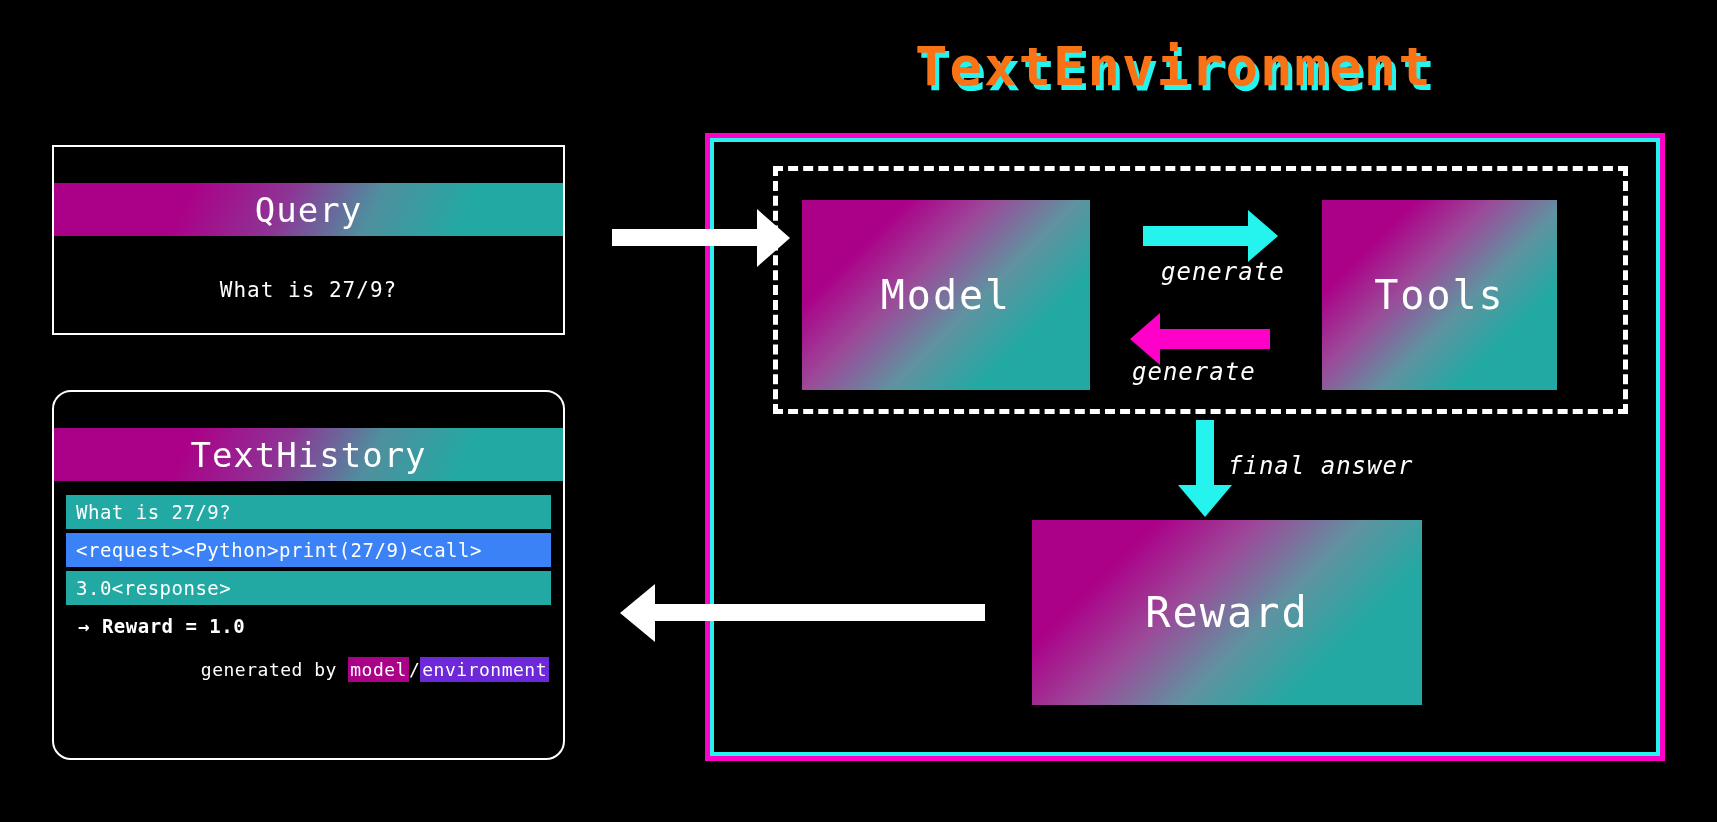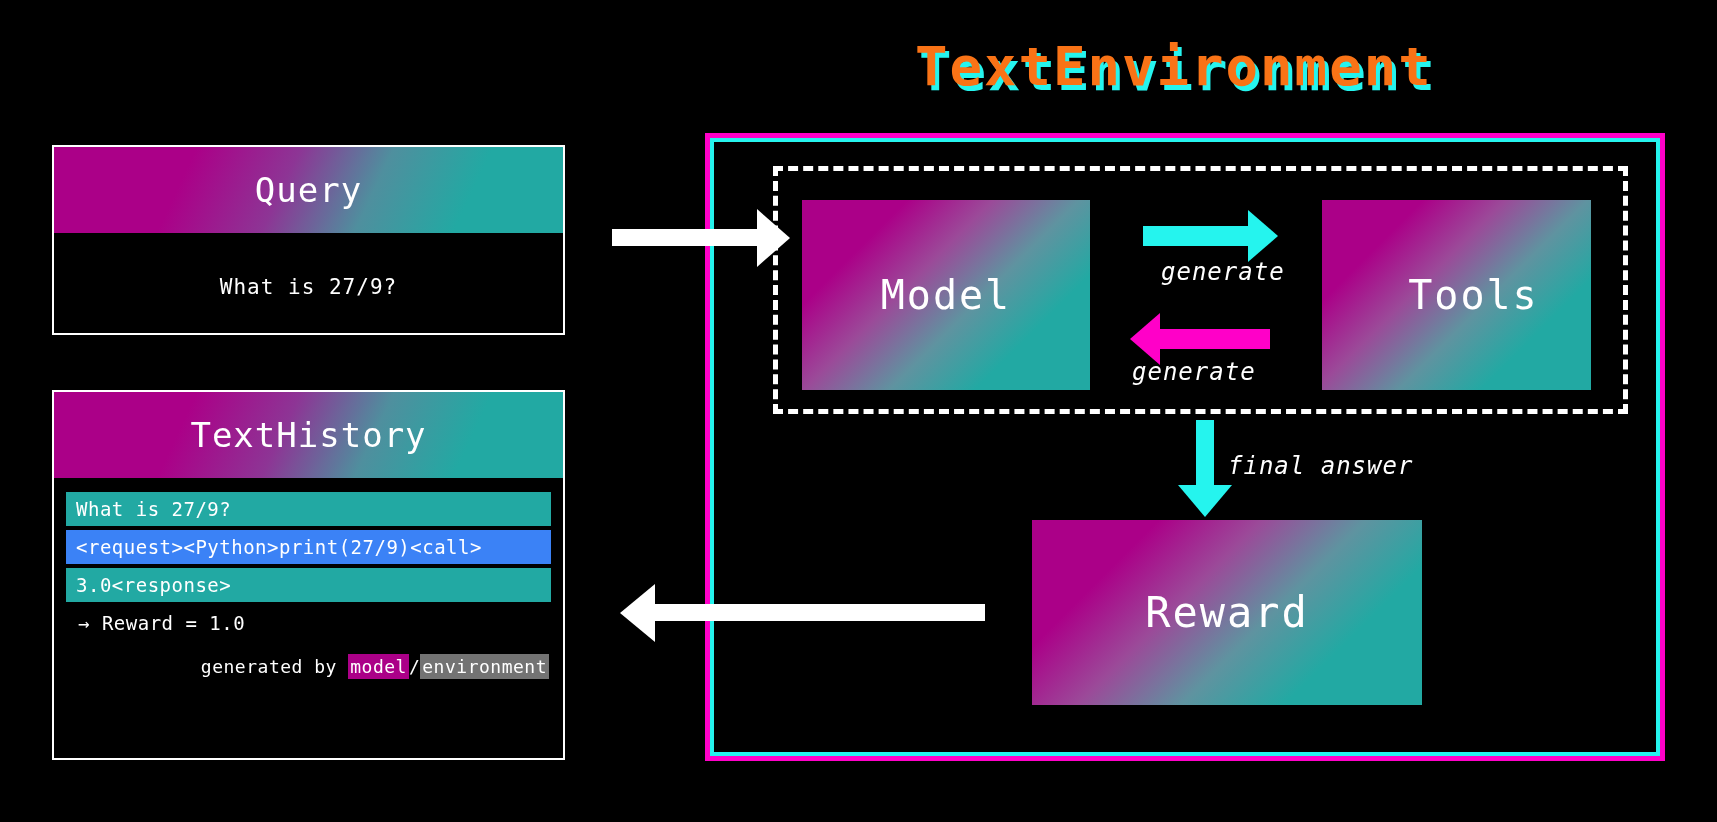--- a/index.html
+++ b/index.html
@@ -13,48 +13,48 @@
     position:absolute; left:915px; top:35px;
     font-size:54px; font-weight:bold; letter-spacing:2px;
     color:#f97316;
     text-shadow:4px 5px 0 #25F4EE;
     white-space:nowrap;
   }
 
   
   .panel{position:absolute;border:2px solid #ffffff;box-sizing:border-box;background:#000;}
   .panel-head{
-    height:86px; display:flex; align-items:center; justify-content:center;
+    height:53px; display:flex; align-items:center; justify-content:center;
     background:linear-gradient(115deg,#AB0088 0%,#AB0088 26%,#8d3595 45%,#4f8f9e 62%,#22A9A3 80%,#22A9A3 100%);
-    color:#fff; font-size:34px; letter-spacing:1px;
+    color:#fff; font-size:34px; letter-spacing:1px;margin-top:36px;
   }
   .panel-body{position:relative;}
 
   #query-panel{left:52px;top:145px;width:513px;height:190px;}
   #query-text{
     position:absolute;left:0;right:0;top:42px;text-align:center;
     color:#fff;font-size:21px;letter-spacing:1px;
   }
 
-  #history-panel{left:52px;top:390px;width:513px;height:370px;}
+  #history-panel{left:52px;top:390px;width:513px;height:370px;border-radius:19px;}
   #history-rows{padding:14px 0 0 0;}
   .hist-row{
     margin:0 12px 4px 12px; padding:6px 10px;
     color:#fff; font-size:19px; letter-spacing:0.5px; white-space:nowrap;
     box-sizing:border-box;
   }
   .hist-row.env{background:#22A9A3;}
   .hist-row.model{background:#3b82f6;}
-  .hist-row.plain{background:transparent;padding-left:12px;}
+  .hist-row.plain{background:transparent;padding-left:12px;font-weight:bold;}
   #history-legend{
     margin-top:16px;text-align:right;padding-right:14px;
     color:#fff;font-size:18px;letter-spacing:0.5px;white-space:nowrap;
   }
   #history-legend .chip-model{background:#AB0088;padding:2px 2px;}
-  #history-legend .chip-env{background:#737373;padding:2px 2px;}
+  #history-legend .chip-env{background:#6d28d9;padding:2px 2px;}
 
   
   #environment-box{
     position:absolute;left:705px;top:133px;width:960px;height:628px;
     border:5px solid #FF00C8;box-sizing:border-box;background:#000;
   }
   #environment-box-inner{
     position:absolute;inset:0;border:4px solid #25F4EE;box-sizing:border-box;
   }
 
@@ -63,21 +63,21 @@
     position:absolute;left:773px;top:166px;width:855px;height:248px;
     border:5px dashed #ffffff;box-sizing:border-box;
   }
 
   .gradbox{
     position:absolute;color:#fff;display:flex;align-items:center;justify-content:center;
     font-size:40px;letter-spacing:2px;
     background:linear-gradient(135deg,#AB0088 0%,#AB0088 22%,#9b4a99 40%,#5f93a0 58%,#22A9A3 76%,#22A9A3 100%);
   }
   #model-box{left:802px;top:200px;width:288px;height:190px;}
-  #tools-box{left:1322px;top:200px;width:235px;height:190px;padding-left:34px;}
+  #tools-box{left:1322px;top:200px;width:235px;height:190px;}
   #reward-box{left:1032px;top:520px;width:390px;height:185px;font-size:42px;}
 
   
   .arrow-line{position:absolute;}
   #generate-arrow-shaft{left:1143px;top:226px;width:110px;height:20px;background:#25F4EE;}
   #generate-arrow-head{left:1248px;top:210px;width:0;height:0;
       border-top:26px solid transparent;border-bottom:26px solid transparent;border-left:30px solid #25F4EE;}
   #generate-label{position:absolute;left:1128px;top:258px;color:#fff;font-size:24px;font-style:italic;letter-spacing:1px;margin-left:33px;}
 
   #response-arrow-shaft{left:1160px;top:329px;width:110px;height:20px;background:#FF00C8;}

